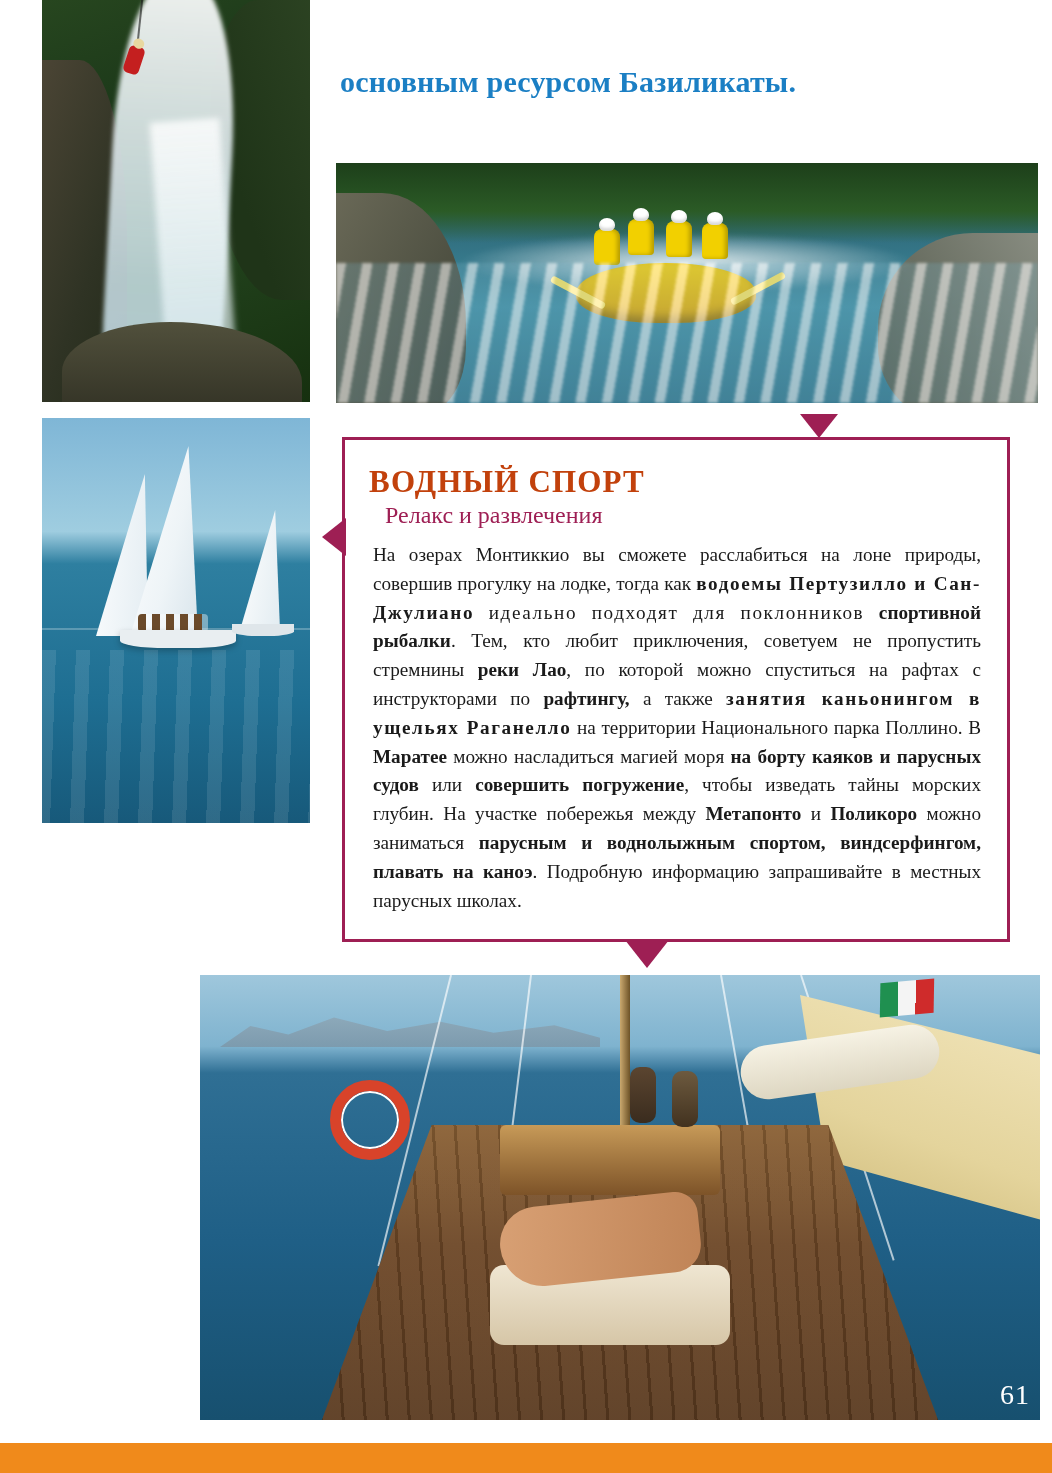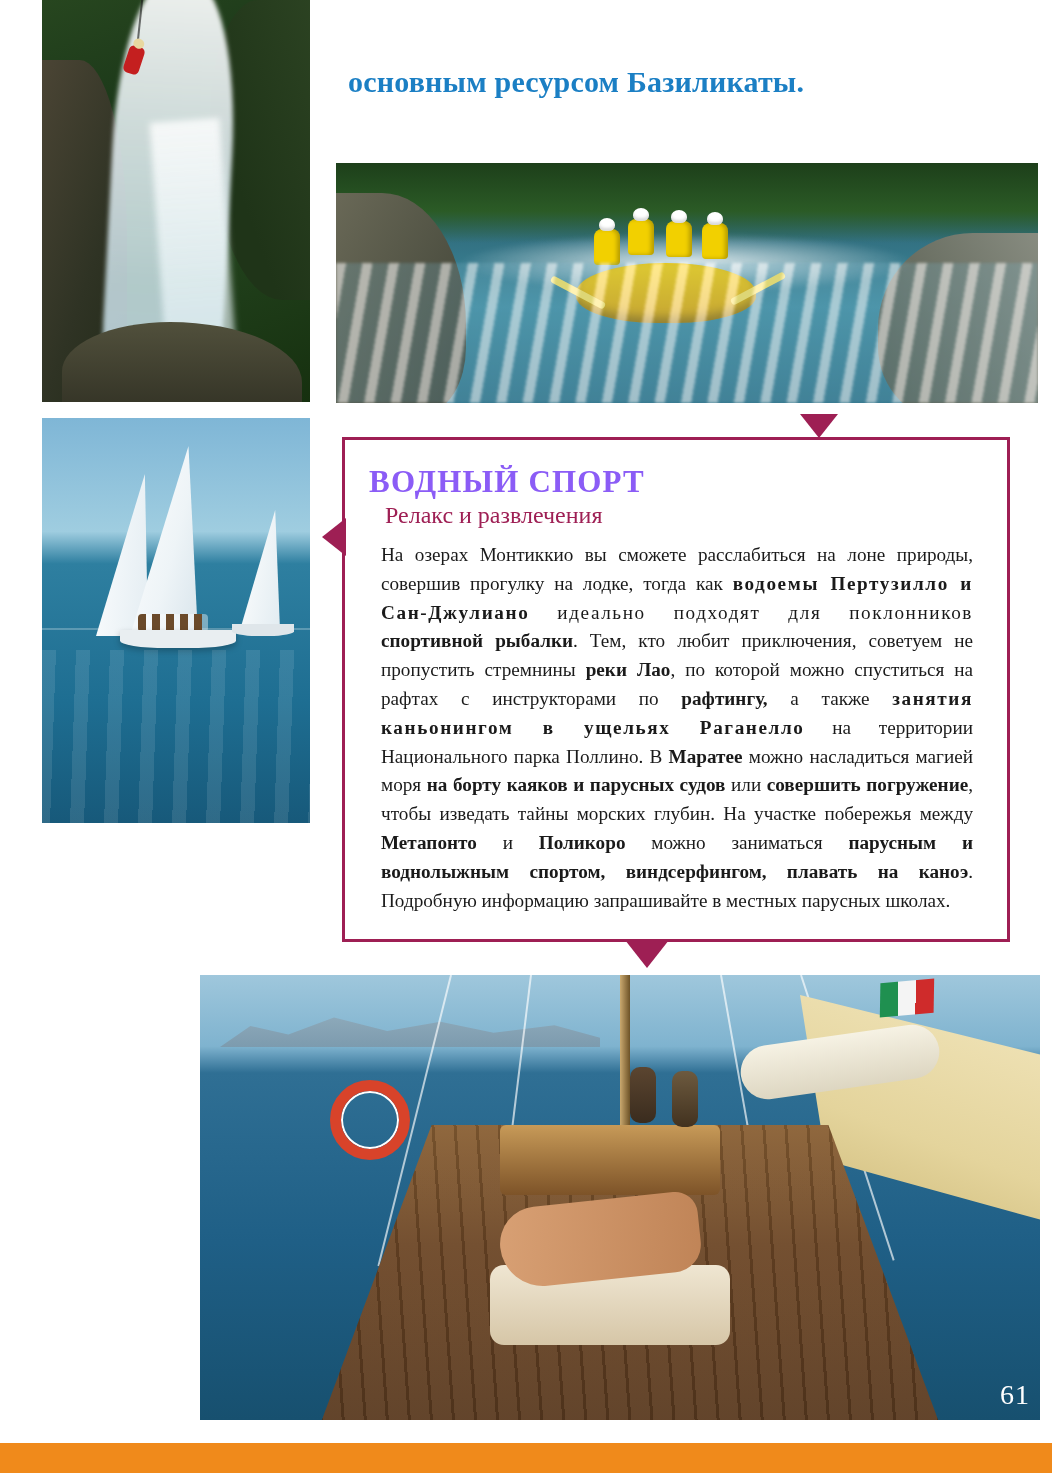--- a/index.html
+++ b/index.html
@@ -21,21 +21,21 @@
     left: 340px;
     top: 60px;
     width: 640px;
     color: #1b7fc4;
     font-family: "Liberation Serif", serif;
     font-weight: bold;
     font-size: 30px;
     line-height: 1.45;
     letter-spacing: 0.2px;
   }
-  .headline .l2 { display: block; margin-left: 8px; }
+  .headline .l2 { display: block; }
 
   
   .photo {
     position: absolute;
     overflow: hidden;
     background: #9bb8c9;
   }
 
   
   #photo-waterfall {
@@ -263,39 +263,39 @@
   
   .callout {
     position: absolute;
     left: 342px; top: 437px; width: 668px; height: 505px;
     border: 3px solid #9e1f54;
     box-sizing: border-box;
     background: transparent;
   }
   .callout-inner { padding: 24px 22px 0 24px; }
   .sec-title {
-    color: #8b5cf6;
+    color: #c2410c;
     font-family: "Liberation Serif", serif;
     font-size: 31px;
     letter-spacing: 1.2px;
     margin: 0 0 2px 0;
   }
   .sec-sub {
     color: #9e1f54;
     font-family: "Liberation Serif", serif;
     font-size: 24px;
     margin: 0 0 12px 16px;
   }
   .body-text {
     color: #1a1a1a;
     font-family: "Liberation Serif", serif;
     font-size: 19.2px;
     line-height: 1.5;
     text-align: justify;
-    margin: 12px;
+    margin: 4px;
   }
   .body-text b { font-weight: bold; }
   .sp { letter-spacing: 1.6px; }
 
   
   .tri {
     position: absolute; width: 0; height: 0;
   }
   #tri-top {
     left: 800px; top: 414px;

